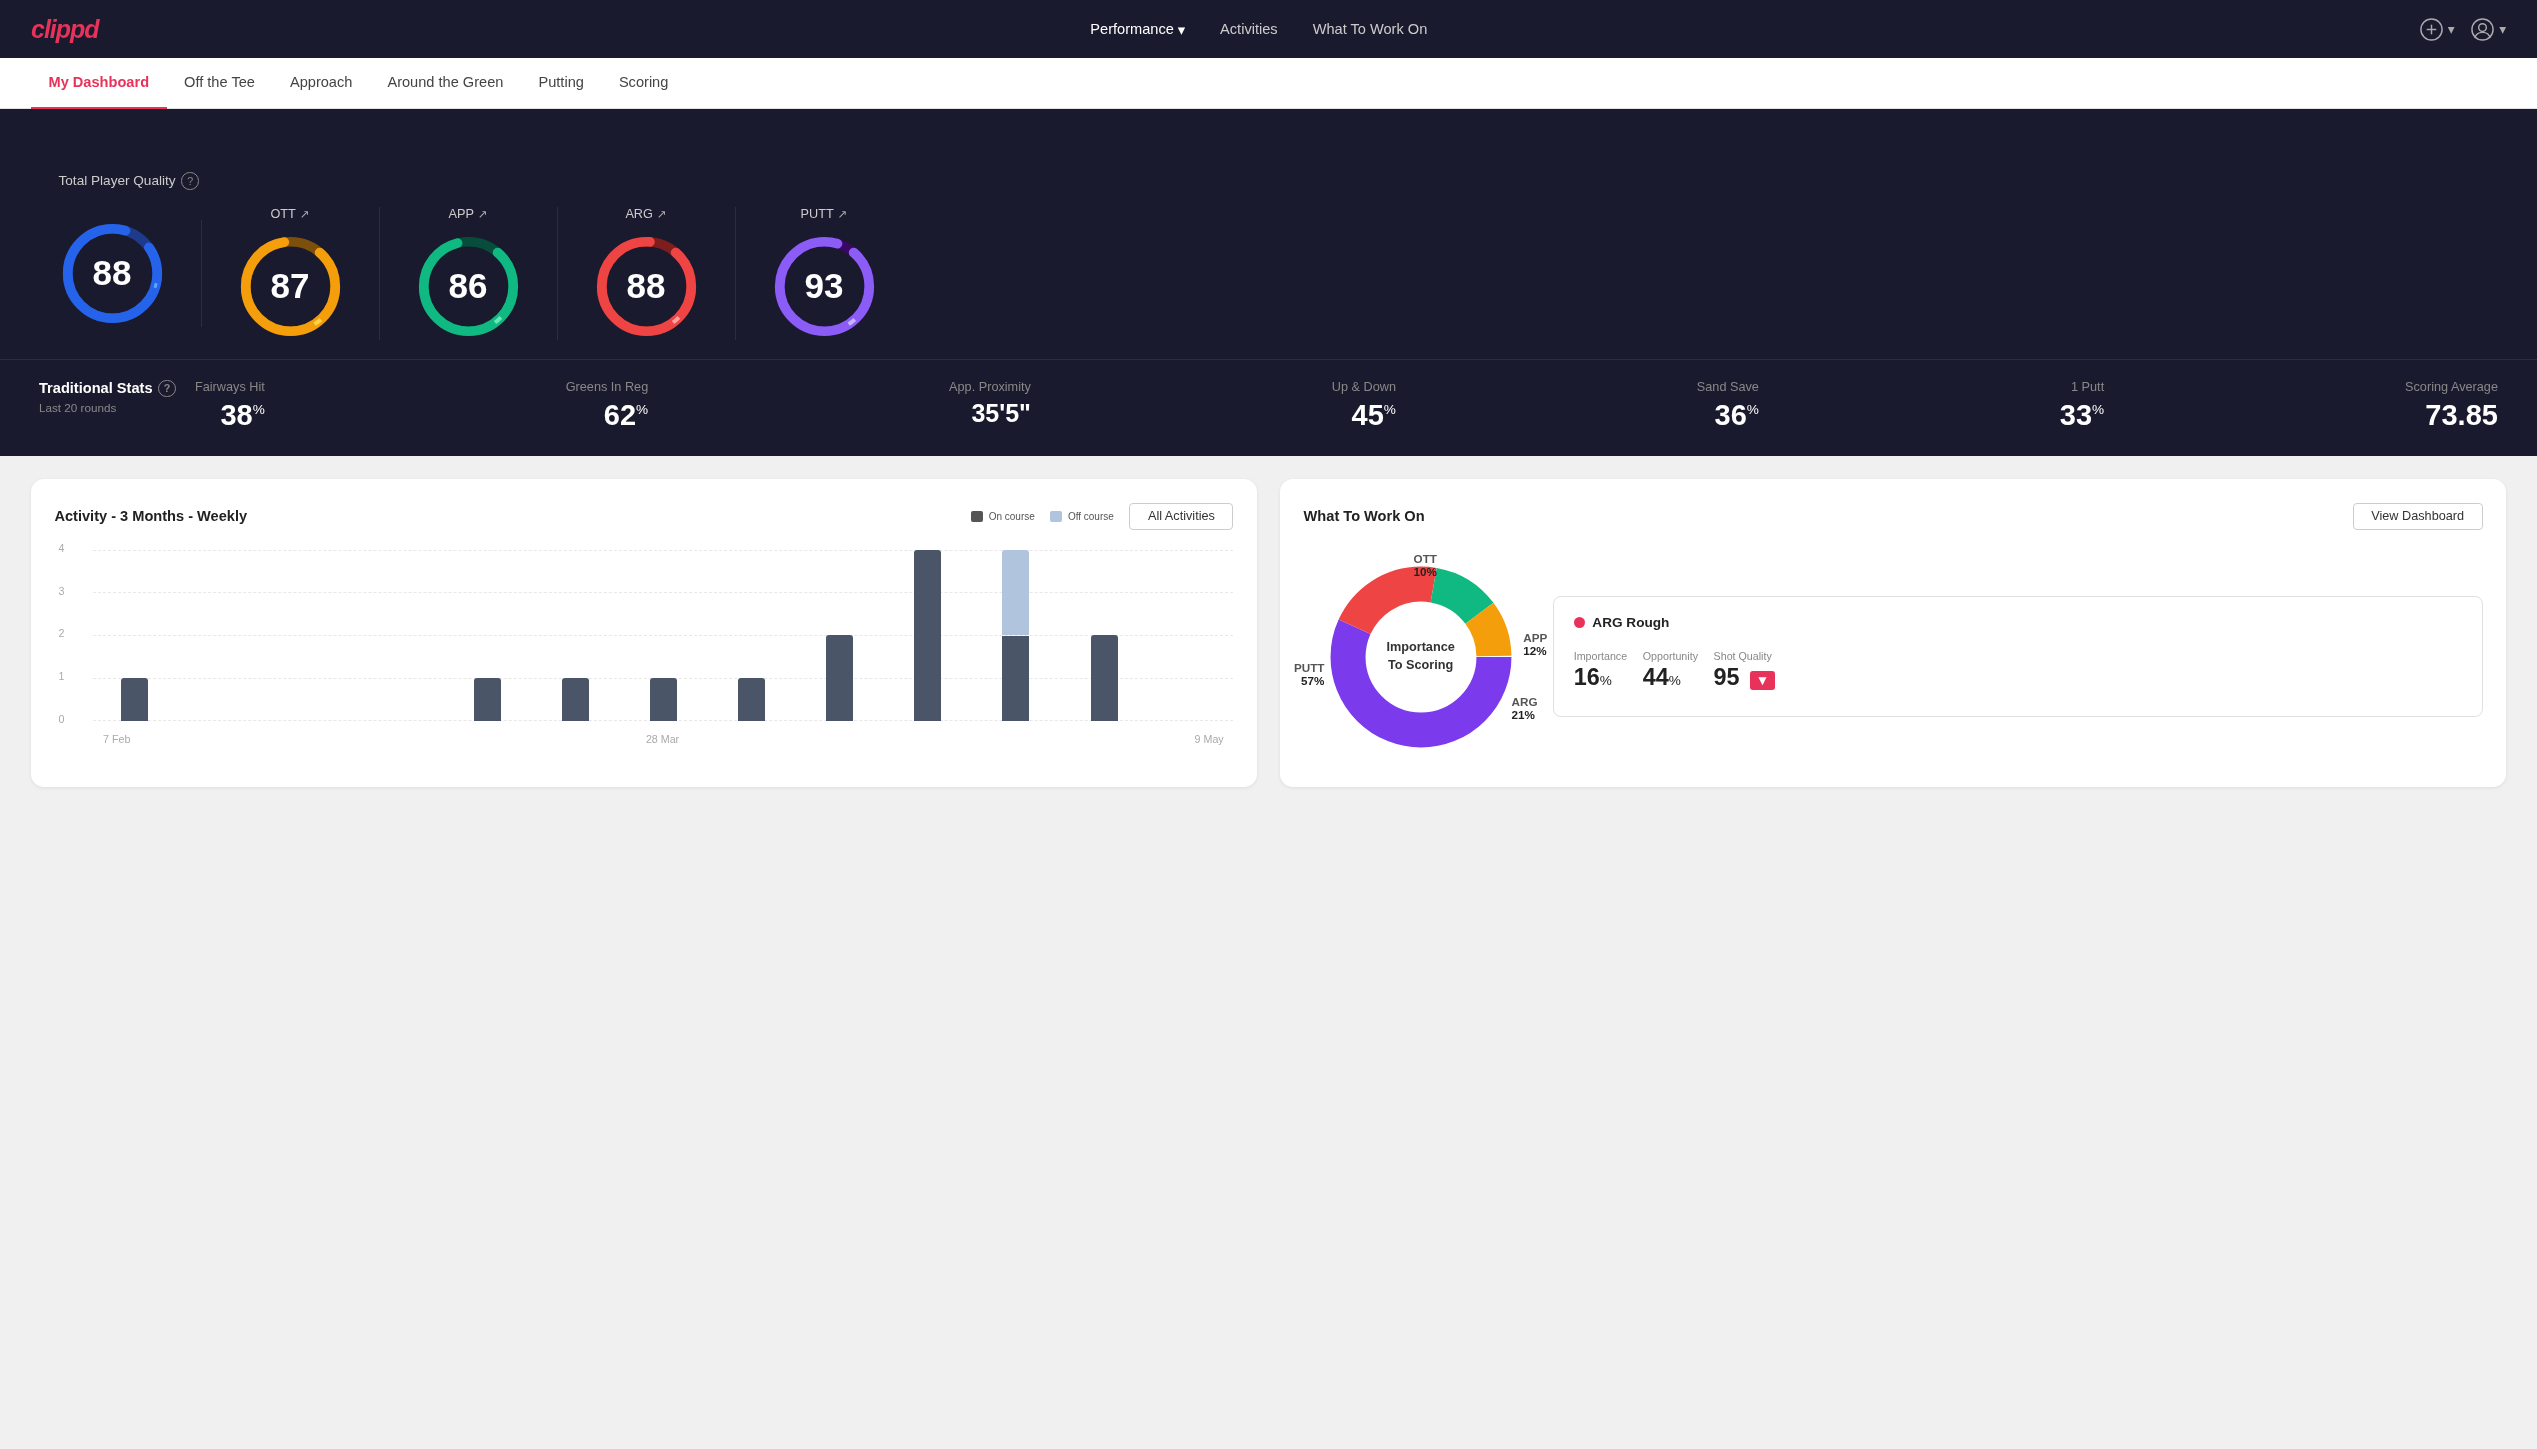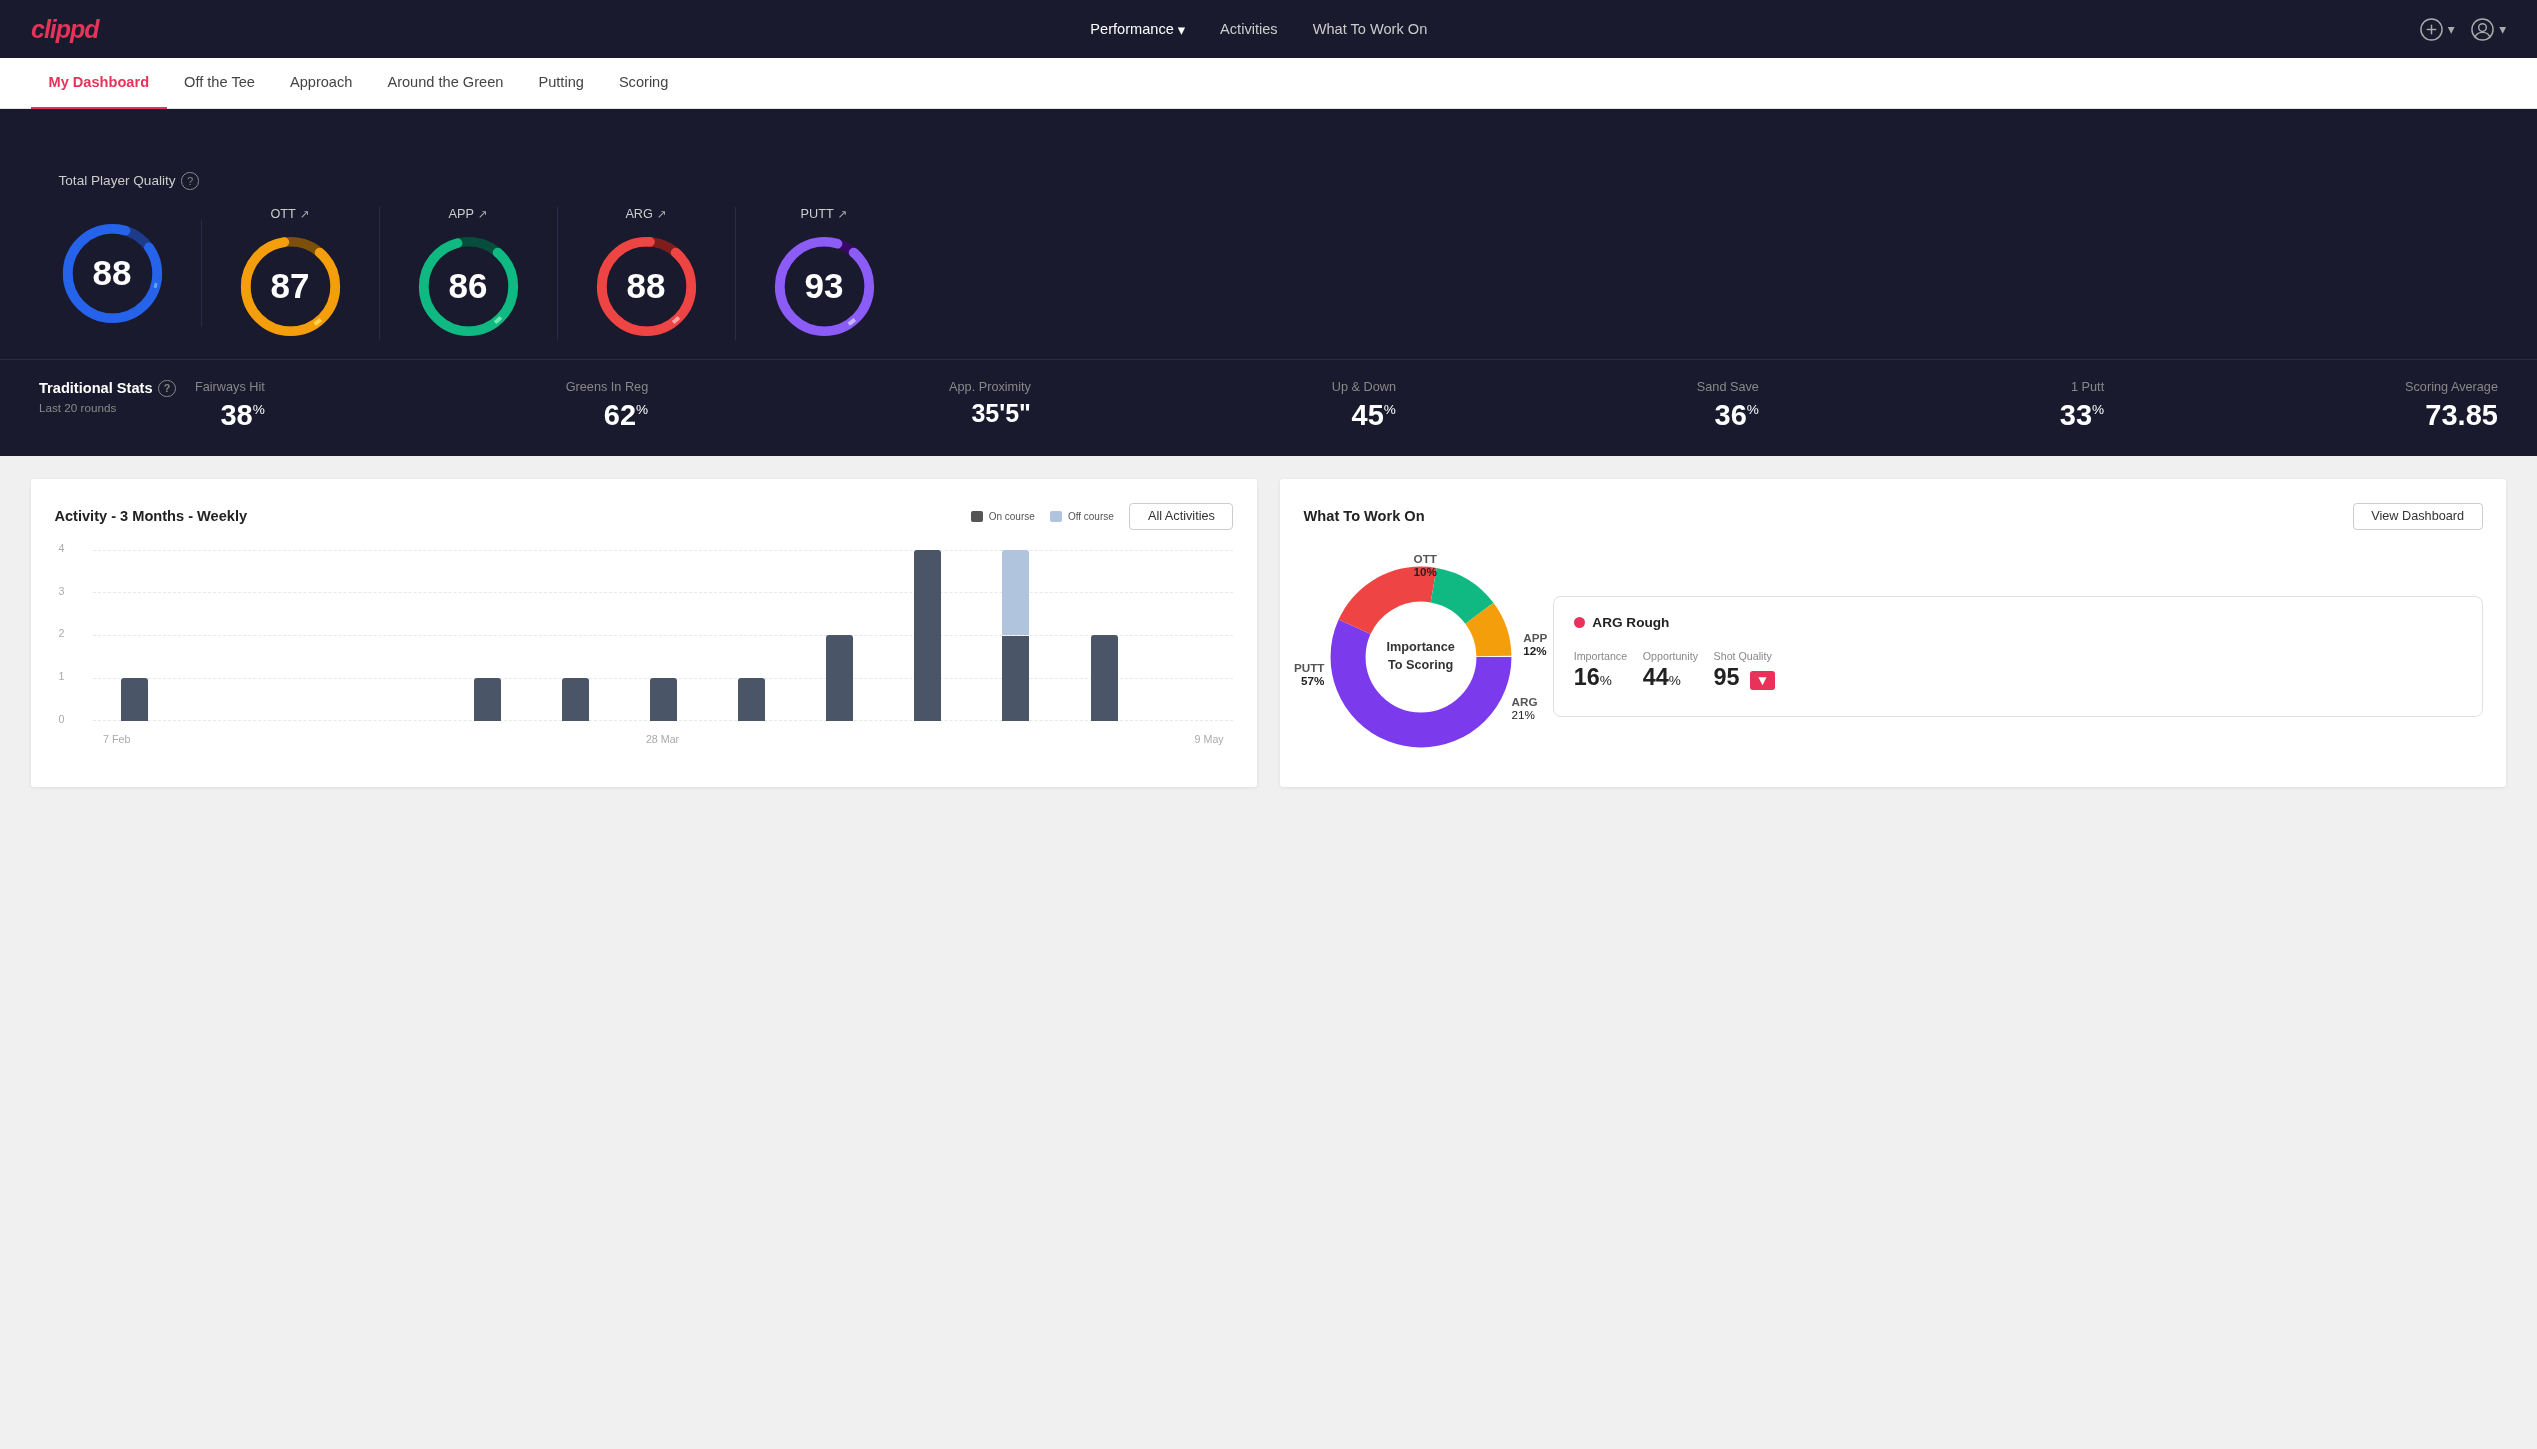--- a/index.html
+++ b/index.html
@@ -223,21 +223,21 @@
     .bottom-section {
       display: flex;
       gap: 23.4px;
       padding: 23.4px 31px;
       background: #f0f0f0;
     }
 
     
     .card {
       background: #fff;
-      border-radius: 3px;
+      border-radius: 13px;
       padding: 23.4px;
       box-shadow: 0 1px 3.9px rgba(0,0,0,0.08);
     }
     .activity-card {
       flex: 0 0 calc(50% - 11.7px);
     }
     .card-header {
       display: flex;
       align-items: center;
       justify-content: space-between;
@@ -704,21 +704,21 @@
           <span style="display:block">To Scoring</span>
         </div>
         
         <div style="position:absolute;top:1.9px;left:50%;transform:translateX(-30%);text-align:center;font-size:11.7px;color:#555;font-weight:600">
           OTT<br><span style="font-weight:700;color:#222">10%</span>
         </div>
         <div style="position:absolute;right:-9.7px;top:38%;text-align:left;font-size:11.7px;color:#555;font-weight:600">
           APP<br><span style="font-weight:700;color:#222">12%</span>
         </div>
         <div style="position:absolute;right:0px;bottom:20%;text-align:left;font-size:11.7px;color:#555;font-weight:600">
-          ARG<br><span style="font-weight:400;color:#222">21%</span>
+          ARG<br><span style="font-weight:700;color:#222">21%</span>
         </div>
         <div style="position:absolute;left:-9.7px;top:52%;text-align:right;font-size:11.7px;color:#555;font-weight:600">
           PUTT<br><span style="font-weight:700;color:#222">57%</span>
         </div>
       </div>
 
       <div class="info-card">
         <div class="info-card-title">
           <span class="info-dot" style="background:#e8325a"></span>
           <span>ARG Rough</span>

